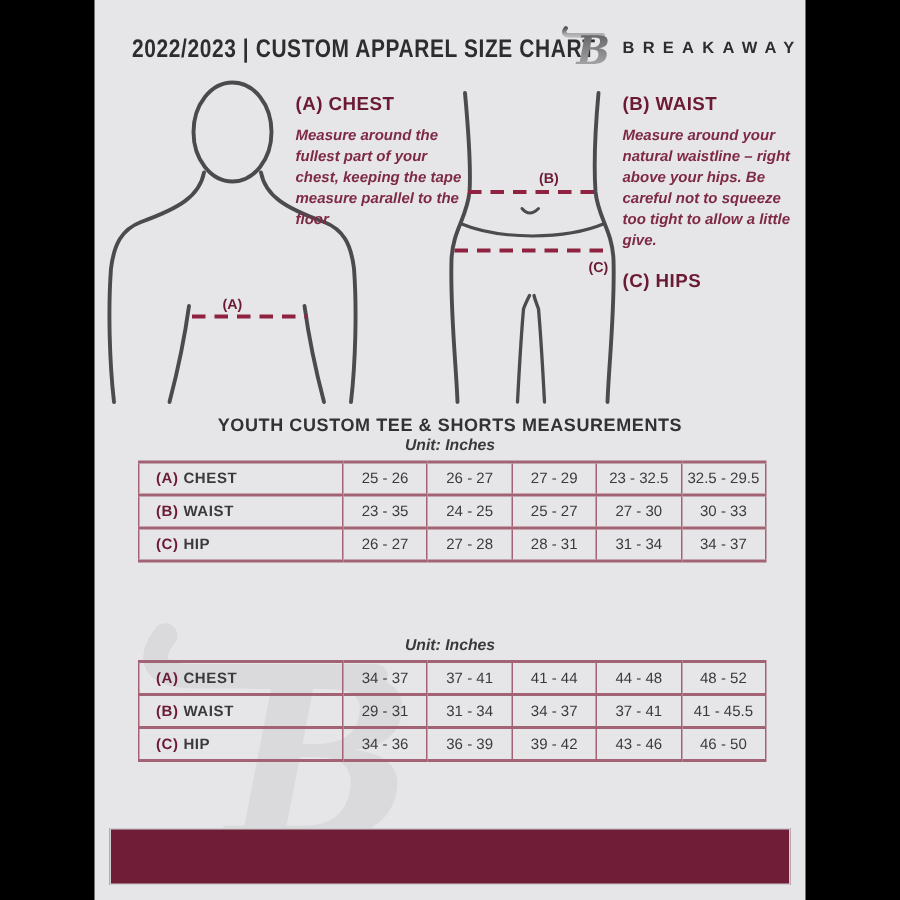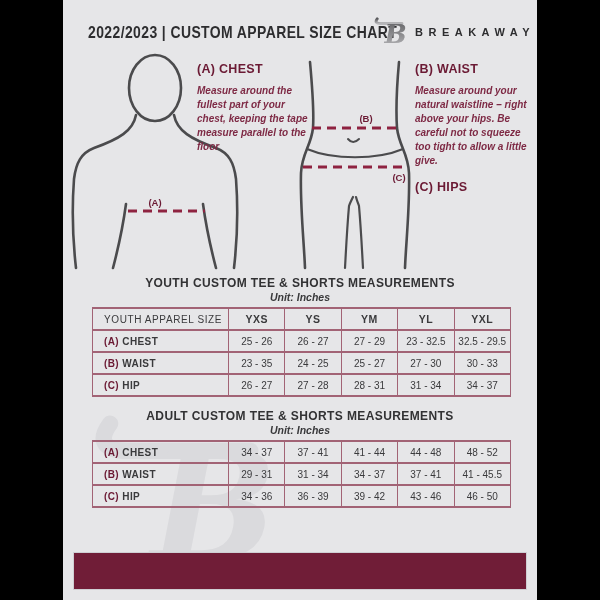--- a/index.html
+++ b/index.html
@@ -153,28 +153,20 @@
     <table class="size tbl-youth above">
       <colgroup>
           <col style="width:136px">
           <col style="width:56.4px">
           <col style="width:56.4px">
           <col style="width:56.4px">
           <col style="width:56.4px">
           <col style="width:56.4px">
         </colgroup>
       <tbody>
-          <tr class="hd">
-        <td class="lbl">YOUTH APPAREL SIZE</td>
-        <td class="sz">YXS</td>
-        <td class="sz">YS</td>
-        <td class="sz">YM</td>
-        <td class="sz">YL</td>
-        <td class="sz">YXL</td>
-      </tr>
       <tr>
         <td class="lbl"><span class="pfx">(A)</span> <span class="rowlbl">CHEST</span></td>
         <td>25 - 26</td>
         <td>26 - 27</td>
         <td>27 - 29</td>
         <td>23 - 32.5</td>
         <td>32.5 - 29.5</td>
       </tr>
       <tr>
         <td class="lbl"><span class="pfx">(B)</span> <span class="rowlbl">WAIST</span></td>
@@ -188,21 +180,20 @@
         <td class="lbl"><span class="pfx">(C)</span> <span class="rowlbl">HIP</span></td>
         <td>26 - 27</td>
         <td>27 - 28</td>
         <td>28 - 31</td>
         <td>31 - 34</td>
         <td>34 - 37</td>
       </tr>
     </tbody>
       </table>
 
-    <div class="sec-title t-adult-title above">ADULT CUSTOM TEE &amp; SHORTS MEASUREMENTS</div>
     <div class="sec-unit t-adult-unit above">Unit: Inches</div>
     <table class="size tbl-adult above">
       <colgroup>
           <col style="width:136px">
           <col style="width:56.4px">
           <col style="width:56.4px">
           <col style="width:56.4px">
           <col style="width:56.4px">
           <col style="width:56.4px">
         </colgroup>

